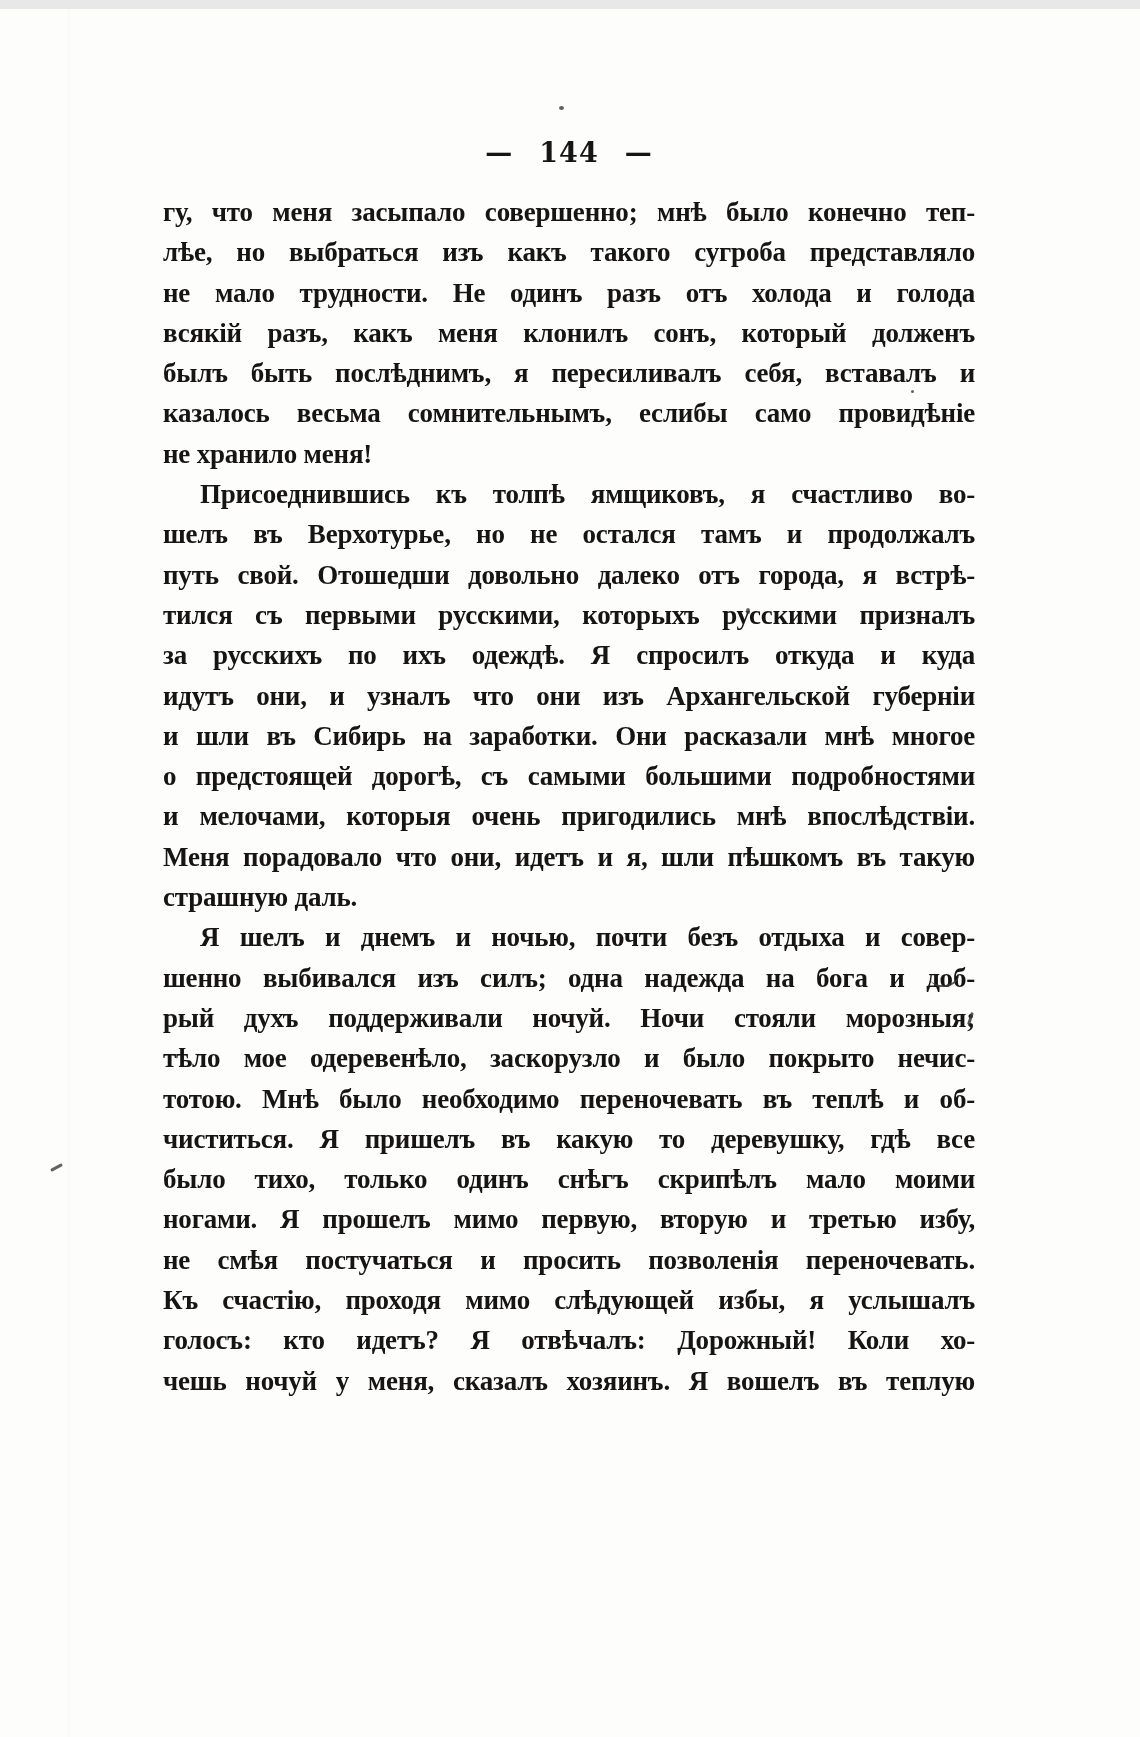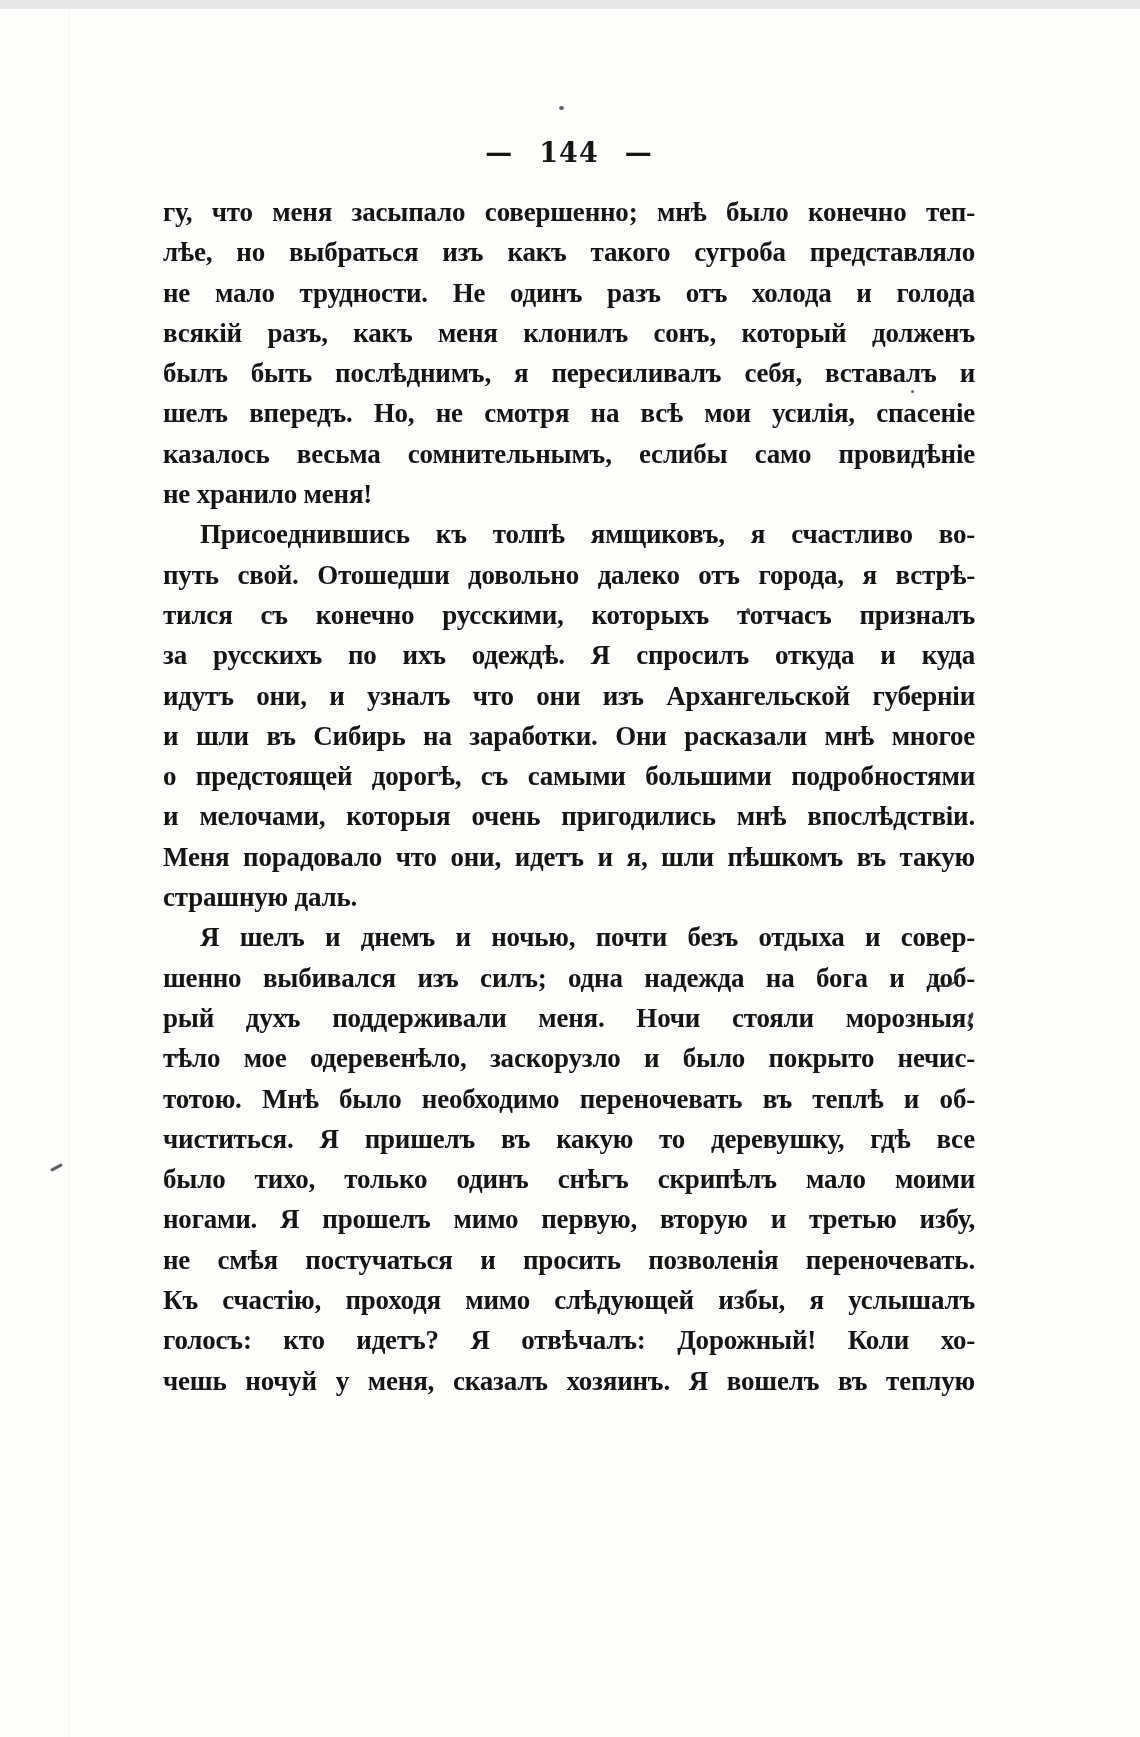--- a/index.html
+++ b/index.html
@@ -96,36 +96,36 @@
   <div class="page-header">
     <span class="dash">—</span><span>144</span><span class="dash">—</span>
   </div>
 
   <div class="text-block">
       <div class="line">гу, что меня засыпало совершенно; мнѣ было конечно теп-</div>
       <div class="line">лѣе, но выбраться изъ какъ такого сугроба представляло</div>
       <div class="line">не мало трудности. Не одинъ разъ отъ холода и голода</div>
       <div class="line">всякій разъ, какъ меня клонилъ сонъ, который долженъ</div>
       <div class="line">былъ быть послѣднимъ, я пересиливалъ себя, вставалъ и</div>
-      <div class="line">шелъ впередъ. Но, не смотря на всѣ мои усилія, спасеніе</div>
       <div class="line">казалось весьма сомнительнымъ, еслибы само провидѣніе</div>
       <div class="line short">не хранило меня!</div>
       <div class="line indent">Присоеднившись къ толпѣ ямщиковъ, я счастливо во-</div>
+      <div class="line">шелъ въ Верхотурье, но не остался тамъ и продолжалъ</div>
       <div class="line">путь свой. Отошедши довольно далеко отъ города, я встрѣ-</div>
-      <div class="line">тился съ конечно русскими, которыхъ тотчасъ призналъ</div>
+      <div class="line">тился съ первыми русскими, которыхъ русскими призналъ</div>
       <div class="line">за русскихъ по ихъ одеждѣ. Я спросилъ откуда и куда</div>
       <div class="line">идутъ они, и узналъ что они изъ Архангельской губерніи</div>
       <div class="line">и шли въ Сибирь на заработки. Они расказали мнѣ многое</div>
       <div class="line">о предстоящей дорогѣ, съ самыми большими подробностями</div>
       <div class="line">и мелочами, которыя очень пригодились мнѣ впослѣдствіи.</div>
       <div class="line">Меня порадовало что они, идетъ и я, шли пѣшкомъ въ такую</div>
       <div class="line short">страшную даль.</div>
       <div class="line indent">Я шелъ и днемъ и ночью, почти безъ отдыха и совер-</div>
       <div class="line">шенно выбивался изъ силъ; одна надежда на бога и доб-</div>
-      <div class="line">рый духъ поддерживали меня. Ночи стояли морозныя;</div>
+      <div class="line">рый духъ поддерживали ночуй. Ночи стояли морозныя;</div>
       <div class="line">тѣло мое одеревенѣло, заскорузло и было покрыто нечис-</div>
       <div class="line">тотою. Мнѣ было необходимо переночевать въ теплѣ и об-</div>
       <div class="line">чиститься. Я пришелъ въ какую то деревушку, гдѣ все</div>
       <div class="line">было тихо, только одинъ снѣгъ скрипѣлъ мало моими</div>
       <div class="line">ногами. Я прошелъ мимо первую, вторую и третью избу,</div>
       <div class="line">не смѣя постучаться и просить позволенія переночевать.</div>
       <div class="line">Къ счастію, проходя мимо слѣдующей избы, я услышалъ</div>
       <div class="line">голосъ: кто идетъ? Я отвѣчалъ: Дорожный! Коли хо-</div>
       <div class="line">чешь ночуй у меня, сказалъ хозяинъ. Я вошелъ въ теплую</div>
     </div>

